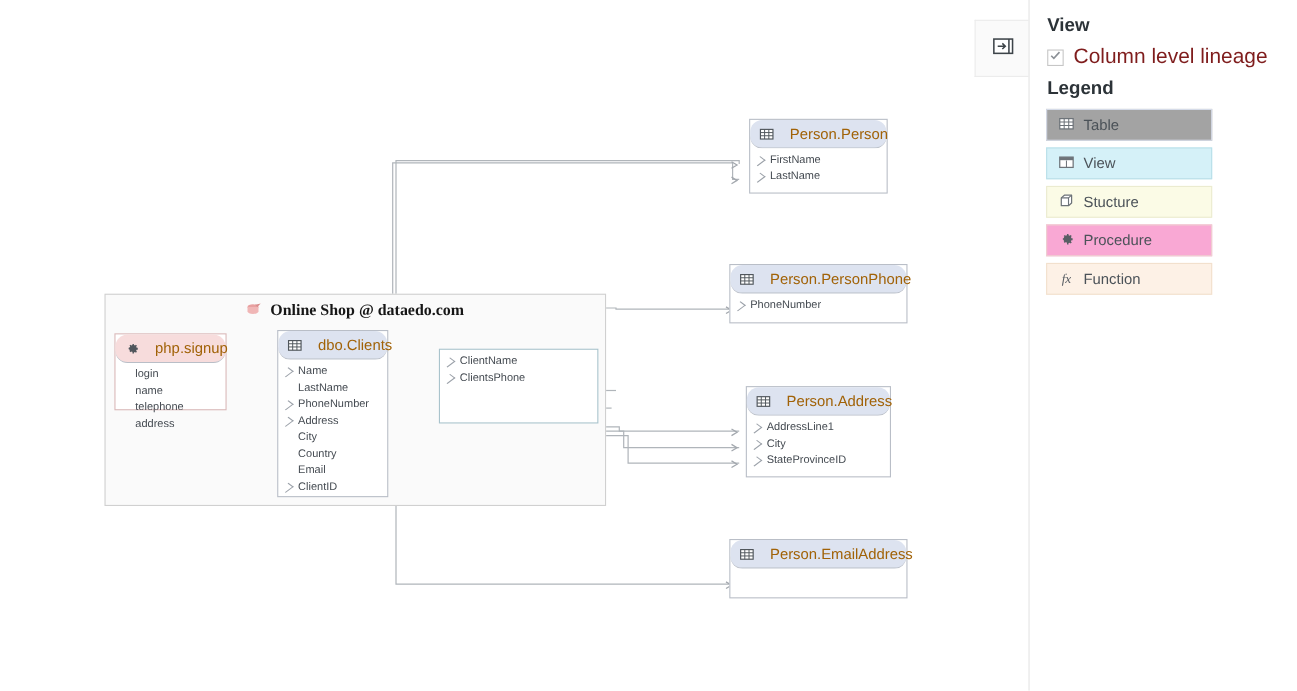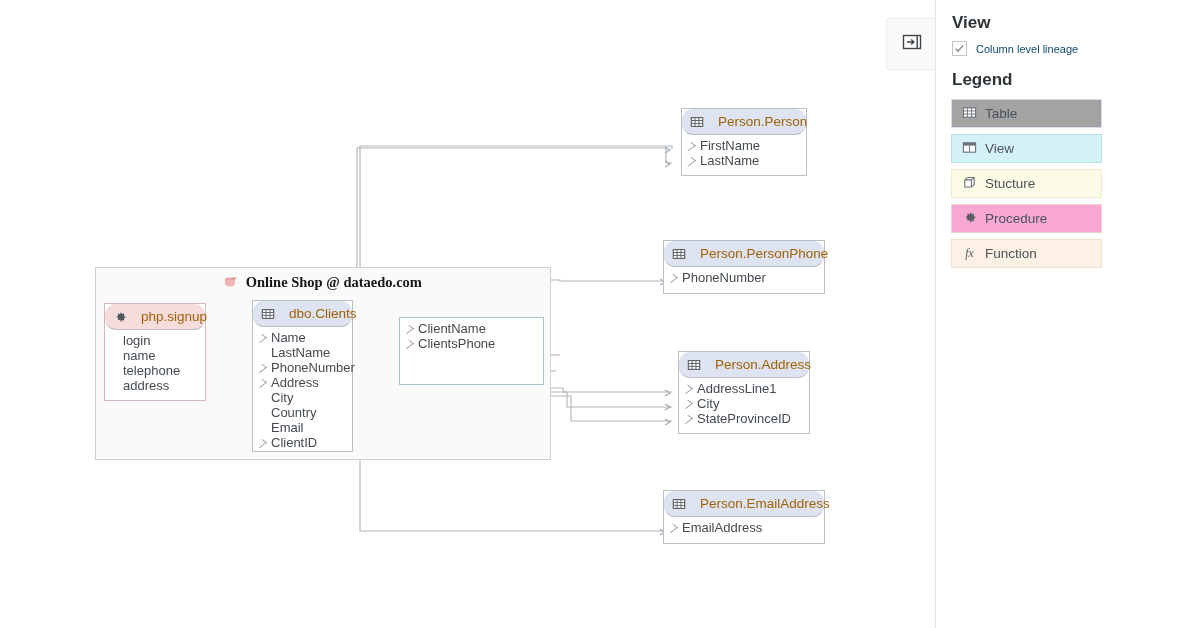--- a/index.html
+++ b/index.html
@@ -31,21 +31,21 @@
   .entity { position: absolute; background: #ffffff; border: 1px solid #b9bec7; }
   .entity-header {
     height: 26px; display: flex; align-items: center; gap: 14px;
     padding: 0 8px; border-bottom: 1px solid #b9bec7;
     font-size: 13.5px; color: #a16207; white-space: nowrap; border-radius: 11px;
   }
   .entity-header .eicon { display:flex; align-items:center; flex:0 0 auto; }
   .entity-body { padding: 3px 0 4px 0; }
   .col {
     position: relative; height: 15px; line-height: 15px;
-    padding-left: 18px; font-size: 13px; color: #444a51; white-space: nowrap;
+    padding-left: 18px; font-size: 10px; color: #444a51; white-space: nowrap;
   }
   .col.has-in::before {
     content: ""; position: absolute; left: 5px; top: 3.5px;
     width: 5px; height: 8px;
     border-right: 1.3px solid #9aa0a8; border-top: 1.3px solid #9aa0a8;
     transform: rotate(45deg) skew(-8deg,-8deg);
   }
 
   
   .t-table   .entity-header { background: #dde3f0; }
@@ -66,21 +66,21 @@
   #view-h { position: absolute; top: 13px; }
   #legend-h { position: absolute; top: 70px; }
   .chk-row {
     position: absolute; top: 41px; left: 16px;
     display: flex; align-items: center; gap: 9px;
   }
   .chkbox {
     width: 15px; height: 15px; border: 1px solid #c6c6c6;
     background: #fff; display: flex; align-items: center; justify-content: center;
   }
-  .chk-label { font-size: 11px; color: #0c4a6e; }
+  .chk-label { font-size: 19px; color: #7f1d1d; }
   .legend-item {
     position: absolute; left: 15px; width: 151px; height: 29px;
     display: flex; align-items: center; gap: 8px; padding-left: 10px;
     font-size: 13.5px; color: #4b5258;
   }
 
   
   #collapse-btn {
     position: absolute; left: 886px; top: 18px; width: 50px; height: 52px;
     background: #fafafa; border: 1px solid #ececec; border-right: none;
@@ -146,21 +146,21 @@
             <ellipse cx="6" cy="4" rx="5" ry="2.4" fill="#e8a0a0"></ellipse>
             <path d="M1 4 v4 a5 2.4 0 0 0 10 0 V4" fill="#f0b6b6"></path>
             <path d="M8 2 l5 -1 -3 3 z" fill="#d98d8d"></path>
           </svg>
         </span>
         <span>Online Shop @ dataedo.com</span>
       </div>
     </div>
 
 
-    <div class="entity t-proc" style="left:104px; top:303px; width:102px; height:98px;">
+    <div class="entity t-proc" style="left:104px; top:303px; width:102px; height:70px;">
       <div class="entity-header">
         <span class="eicon">
           <svg width="14" height="14" viewBox="0 0 16 16">
             <path fill="#50565c" d="M8 5.2A2.8 2.8 0 1 0 8 10.8 2.8 2.8 0 0 0 8 5.2zm0 4.1a1.3 1.3 0 1 1 0-2.6 1.3 1.3 0 0 1 0 2.6z"></path>
             <path fill="#50565c" d="M14 7h-1.2a4.9 4.9 0 0 0-.5-1.2l.85-.85-1.1-1.1-.85.85A4.9 4.9 0 0 0 10 4.2V3H8.5v1.2c-.43.08-.83.24-1.2.45l-.85-.85-1.1 1.1.85.85c-.21.37-.37.77-.45 1.2H4.5v1.5h1.25c.08.43.24.83.45 1.2l-.85.85 1.1 1.1.85-.85c.37.21.77.37 1.2.45V13H10v-1.25c.43-.08.83-.24 1.2-.45l.85.85 1.1-1.1-.85-.85c.21-.37.37-.77.45-1.2H14z"></path>
           </svg>
         </span>
         <span>php.signup</span>
       </div>
       <div class="entity-body">
@@ -250,23 +250,20 @@
 
     <div class="entity t-table" style="left:663px; top:490px; width:162px; height:54px;">
       <div class="entity-header">
         <span class="eicon">
           <svg width="14" height="14" viewBox="0 0 16 16">
             <rect x="1.5" y="3" width="13" height="10" fill="#fff" stroke="#50565c" stroke-width="1.2"></rect>
             <path d="M1.5 6.3h13M1.5 9.6h13M5.8 3v10M10.2 3v10" stroke="#50565c" stroke-width="1"></path>
           </svg>
         </span>
         <span>Person.EmailAddress</span>
-      </div>
-      <div class="entity-body">
-        <div class="col has-in">EmailAddress</div>
       </div>
     </div>
 
   </div>
 
   <div id="collapse-btn">
     <span>
       <svg width="22" height="20" viewBox="0 0 22 20">
         <rect x="2.5" y="3.5" width="17" height="13" fill="#fff" stroke="#3d4449" stroke-width="1.4"></rect>
         <path d="M16.2 3.5v13" stroke="#3d4449" stroke-width="1.4"></path>

